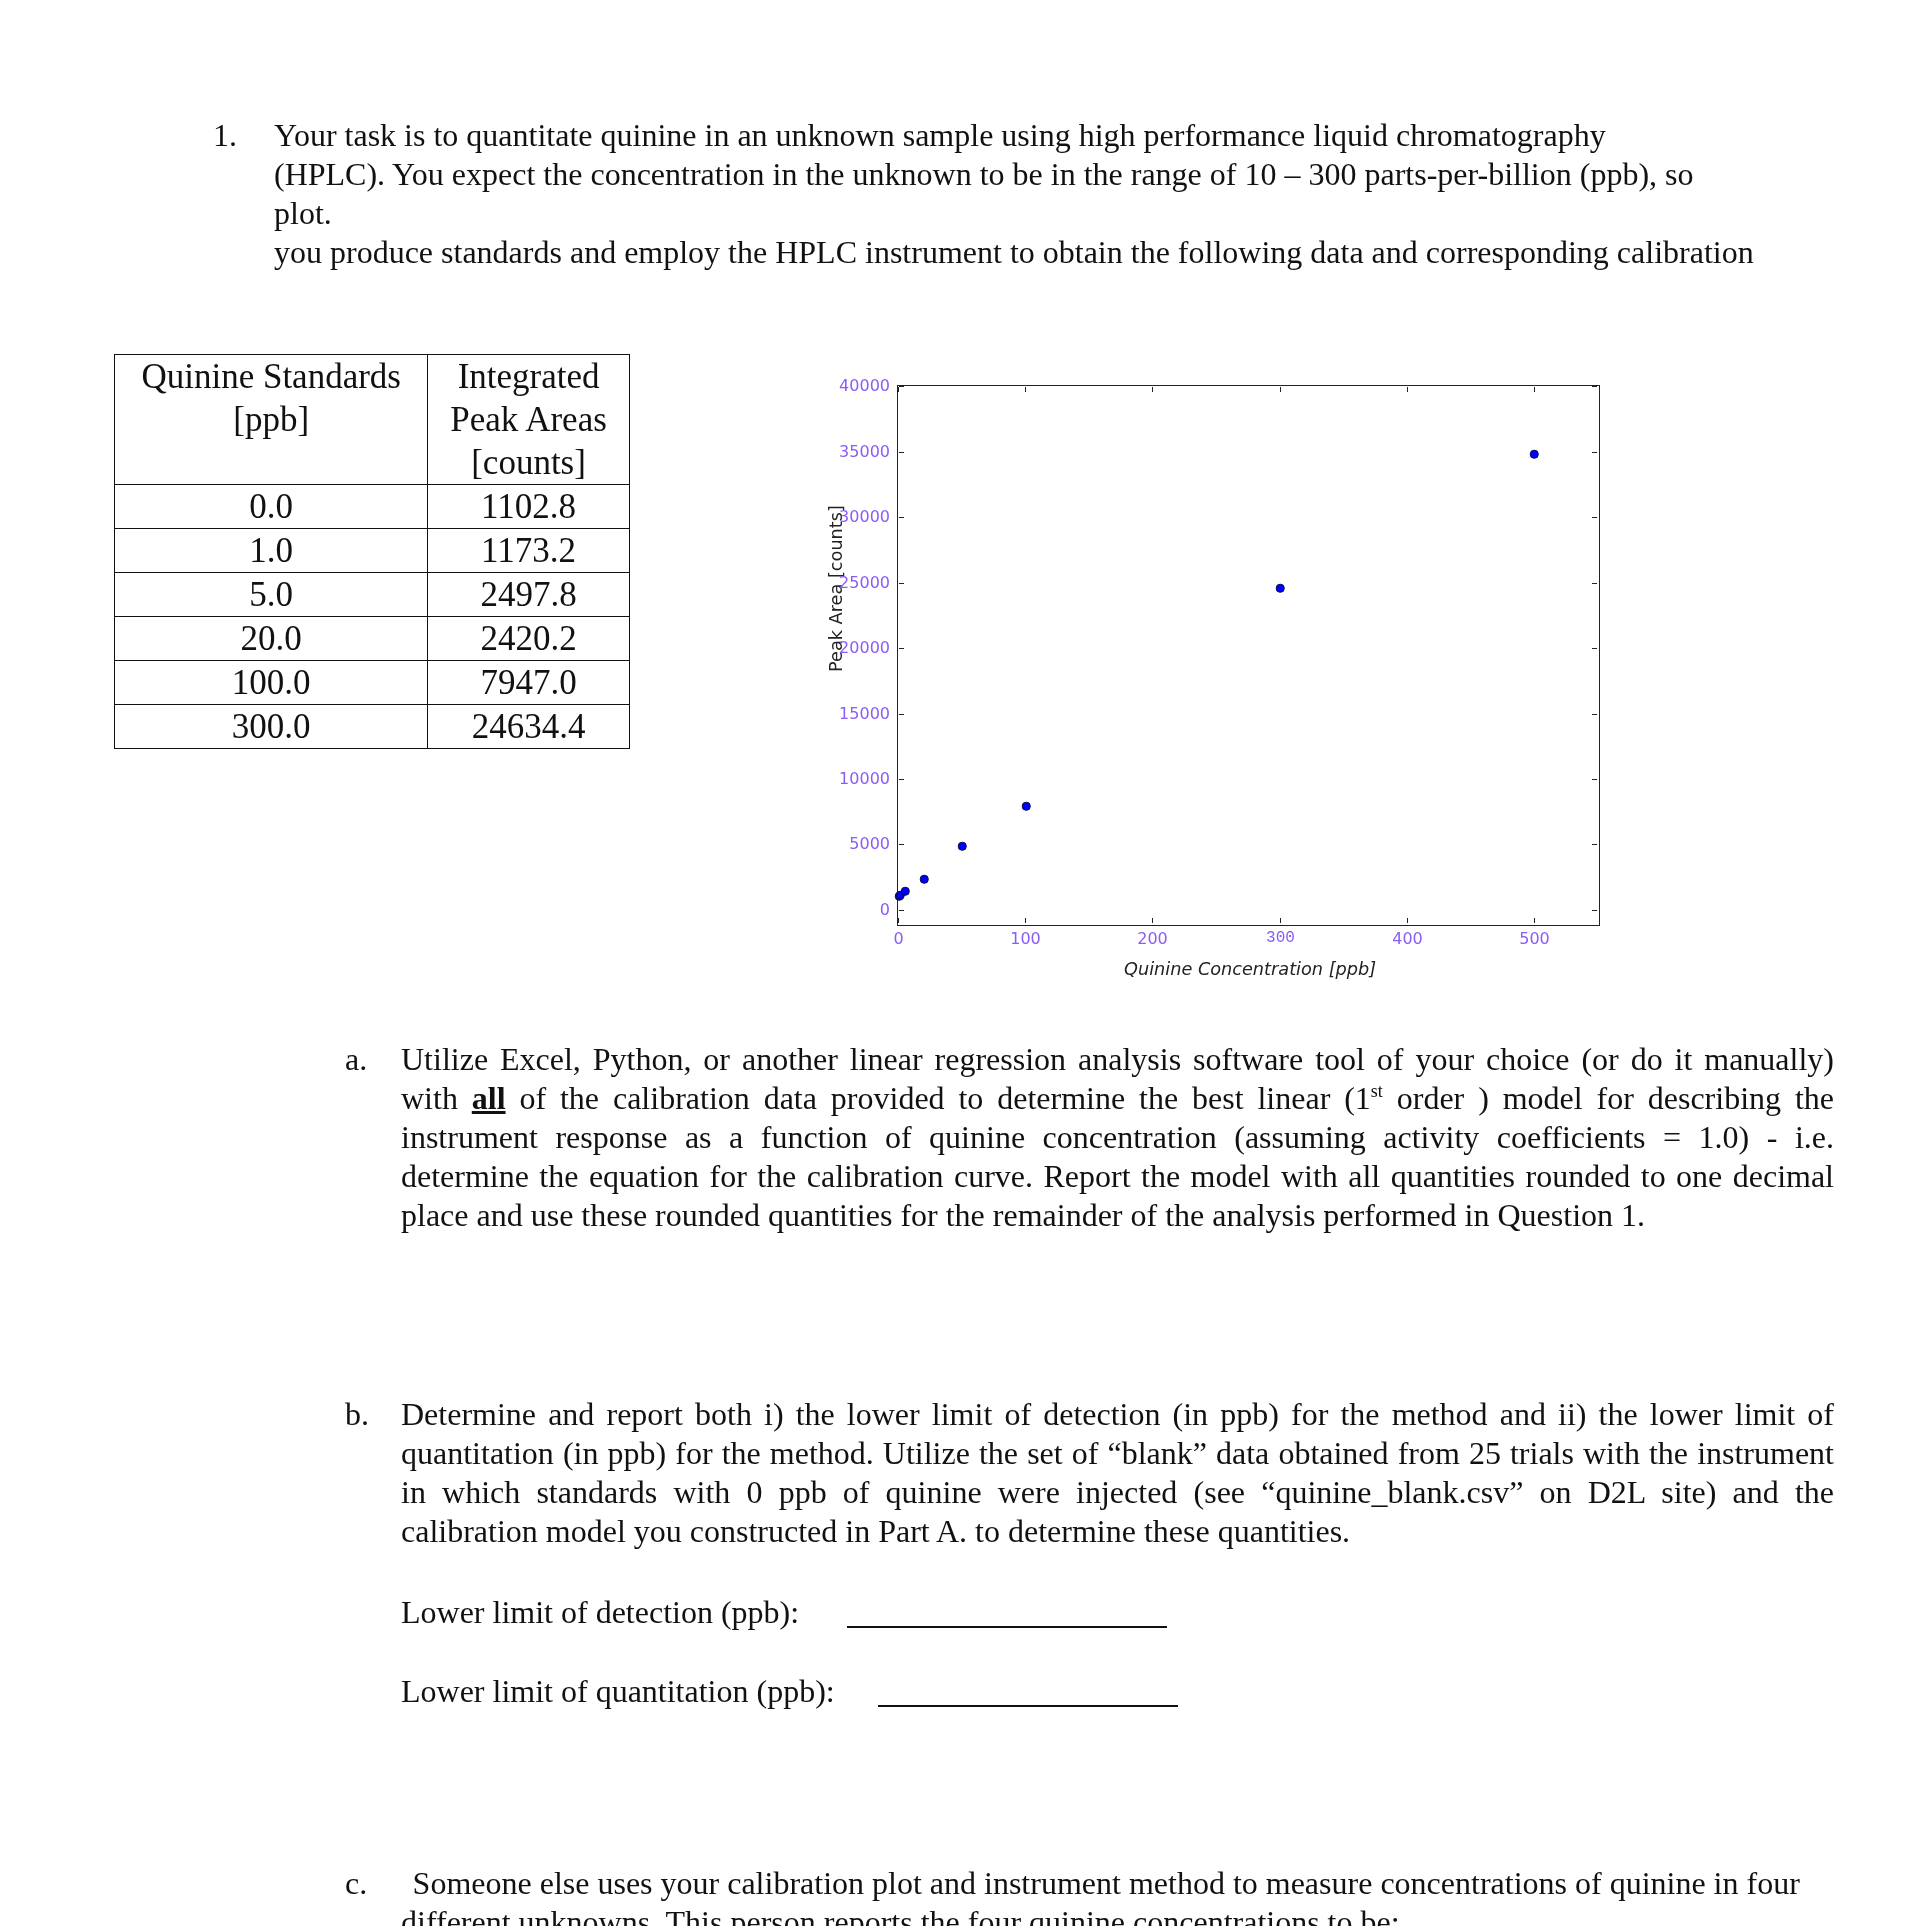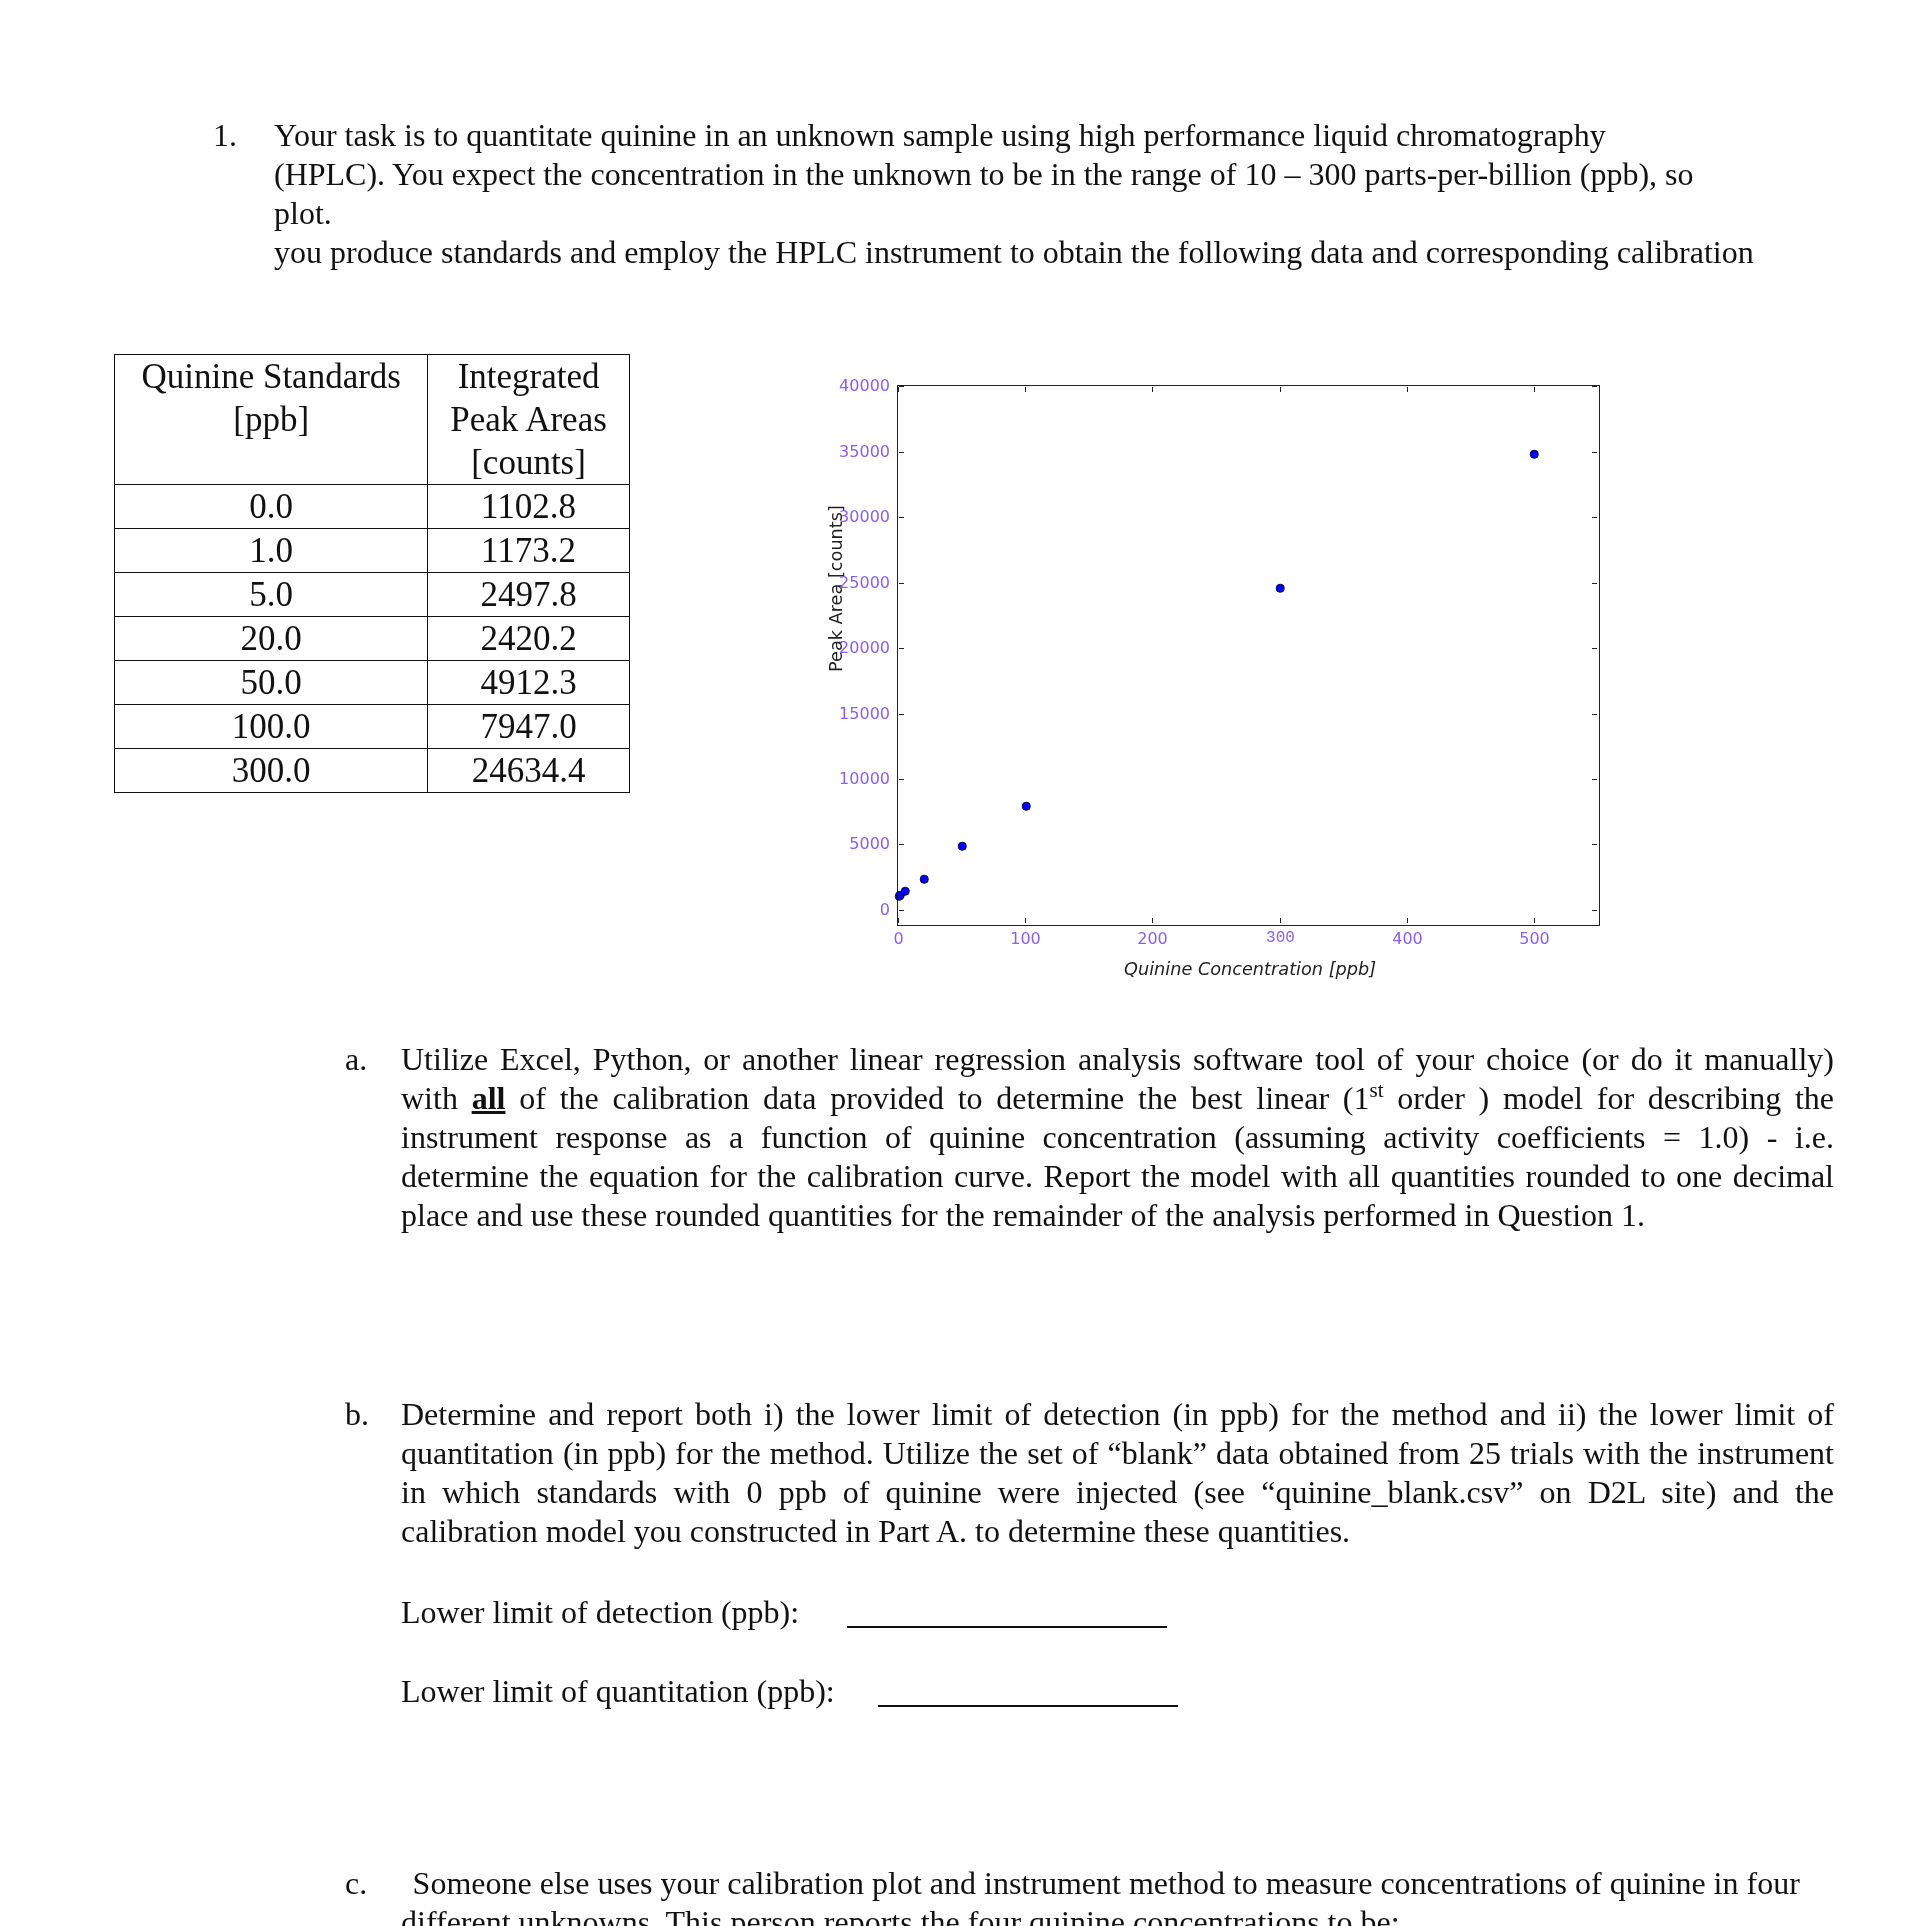--- a/index.html
+++ b/index.html
@@ -3,21 +3,21 @@
 <meta charset="utf-8">
 <style>
   html, body { margin: 0; padding: 0; background: #ffffff; }
   body { width: 1965px; height: 2542px; position: relative; overflow: hidden;
          font-family: "Liberation Serif", "DejaVu Serif", serif; color: #111; }
   .abs { position: absolute; }
   .para { font-size: 32px; line-height: 39px; text-align: justify; }
   .para.left { text-align: left; }
   .marker { position: absolute; font-size: 32px; line-height: 39px; }
   u.b { font-weight: bold; }
-  sup { font-size: 21px; line-height: 0; }
+  sup { font-size: 18px; line-height: 0; }
 
   
   table.data { border-collapse: collapse; font-size: 35px; }
   table.data td, table.data th { border: 1.9px solid #111; text-align: center; padding: 0 7.7px;
                                  font-weight: normal; line-height: 43px; margin-left: 8px; }
   table.data th { vertical-align: top; }
   table.data th.c1 { width: 297px; }
   table.data th.c2 { width: 185px; }
 
   
@@ -63,24 +63,20 @@
         <td>1.0</td>
         <td>1173.2</td>
       </tr>
     <tr>
         <td>5.0</td>
         <td>2497.8</td>
       </tr>
     <tr>
         <td>20.0</td>
         <td>2420.2</td>
-      </tr>
-    <tr>
-        <td>50.0</td>
-        <td>4912.3</td>
       </tr>
     <tr>
         <td>100.0</td>
         <td>7947.0</td>
       </tr>
     <tr>
         <td>300.0</td>
         <td>24634.4</td>
       </tr>
   </tbody>

